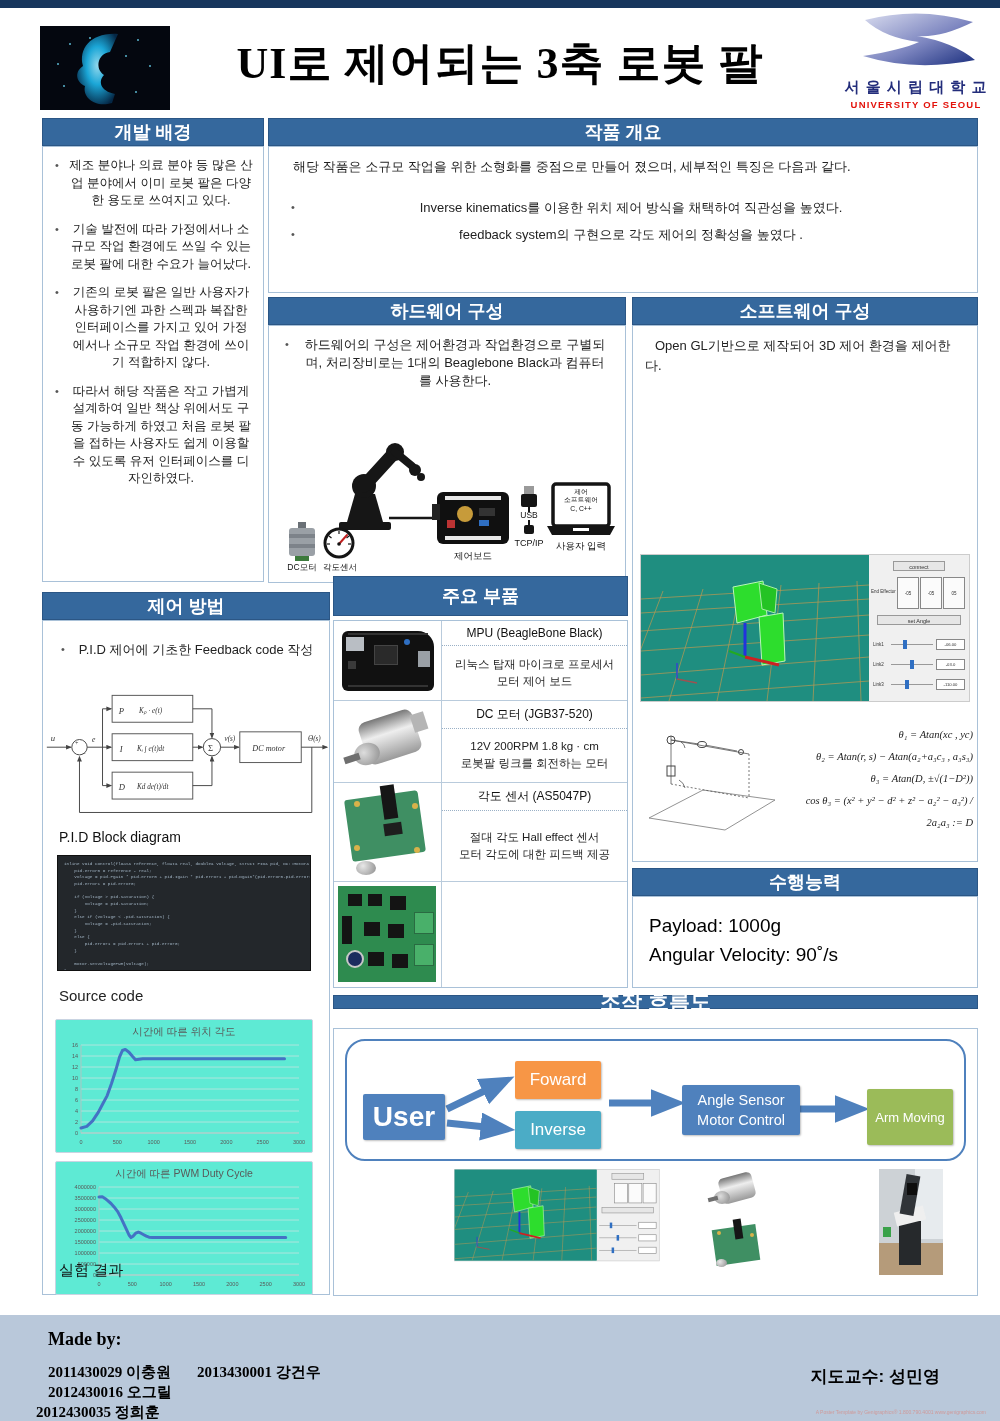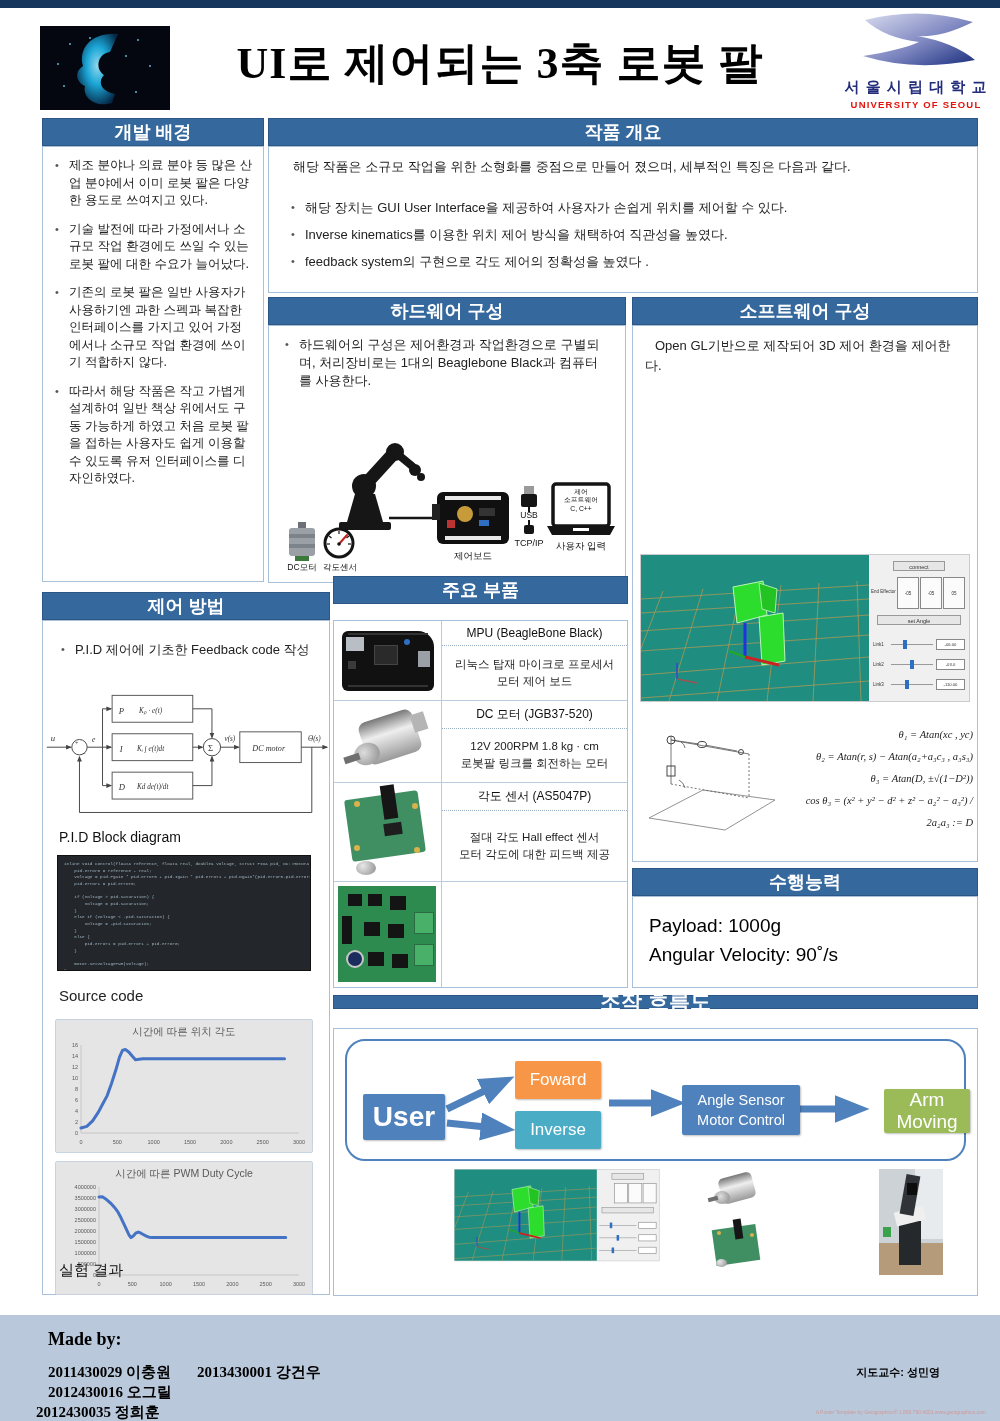--- a/index.html
+++ b/index.html
@@ -5,21 +5,21 @@
   html,body{margin:0;padding:0;background:#ffffff;}
   #poster{position:relative;width:1000px;height:1421px;background:#ffffff;overflow:hidden;
           font-family:"Liberation Sans",sans-serif;color:#222;}
   .abs{position:absolute;}
   
   .hbar{position:absolute;background:#35689d;border:1px solid #2b5685;color:#fff;
         font-weight:bold;font-size:18px;text-align:center;display:flex;align-items:center;justify-content:center;
         box-sizing:border-box;}
   .panel{position:absolute;background:#fff;border:1px solid #a9c1d8;box-sizing:border-box;}
   ul.blist{margin:0;padding:0 6px 0 22px;list-style:none;}
-  ul.blist li{position:relative;margin-bottom:11px;line-height:1.4;}
+  ul.blist li{position:relative;margin-bottom:11px;line-height:1.4;text-align:center;}
   ul.blist li::before{content:"•";position:absolute;left:-14px;color:#555;font-size:11px;top:1px;}
   .sub li::before{content:"•";font-size:10px;}
   .cap{color:#1a1a1a;}
   
   .sim{display:flex;width:330px;height:148px;background:#f0f0f0;border:1px solid #cccccc;box-sizing:border-box;}
   .sim-view{width:228px;height:146px;background:#1f8e80;}
   .sim-panel{flex:1;position:relative;font-size:5px;color:#333;}
   .sim-btn{position:absolute;border:1px solid #999;background:#e6e6e6;text-align:center;font-size:5.5px;line-height:10px;height:10px;box-sizing:border-box;}
   .eebox{position:absolute;width:20px;height:30px;border:1px solid #888;background:#fbfbfb;font-size:4.5px;display:flex;align-items:center;justify-content:center;}
   .linkrow{position:absolute;left:4px;right:4px;height:10px;display:flex;align-items:center;gap:3px;}
@@ -32,21 +32,21 @@
          border-radius:2px;box-shadow:1px 1px 2px rgba(0,0,0,.25);white-space:pre-line;}
   
   .prow{display:flex;border-bottom:1px solid #b9cbdc;}
   .pimg{width:108px;border-right:1px solid #b9cbdc;box-sizing:border-box;position:relative;background:#fff;overflow:hidden;}
   .ptxt{flex:1;display:flex;flex-direction:column;}
   .pname{border-bottom:1px dotted #9ab0c6;text-align:center;font-size:12px;padding:5px 2px;color:#111;}
   .pdesc{flex:1;display:flex;align-items:center;justify-content:center;text-align:center;font-size:11.5px;
          line-height:1.5;white-space:pre-line;color:#222;}
   .codebox{position:absolute;background:#23272b;border:1px solid #111;padding:5px 6px;box-sizing:border-box;overflow:hidden;}
   .codebox pre{margin:0;font-family:"Liberation Mono",monospace;font-size:4.3px;line-height:1.55;color:#a3b6c6;white-space:pre;}
-  .chartcard{position:absolute;background:#e5e5e5;border:1px solid #c9d4e2;border-radius:2px;box-sizing:border-box;}
+  .chartcard{position:absolute;background:#5eead4;border:1px solid #c9d4e2;border-radius:2px;box-sizing:border-box;}
   .charttitle{text-align:center;font-size:10.5px;color:#595959;margin-top:5px;}
   .hlabel{position:absolute;text-align:center;color:#111;}
 </style>
 </head>
 <body>
 
 <div id="poster">
 
   <div class="abs" style="left:0;top:0;width:1000px;height:8px;background:#17365d;"></div>
 
@@ -102,21 +102,20 @@
       <li>따라서 해당 작품은 작고 가볍게 설계하여 일반 책상 위에서도 구동 가능하게 하였고 처음 로봇 팔을 접하는 사용자도 쉽게 이용할 수 있도록 유저 인터페이스를 디자인하였다.</li>
     </ul>
   </div>
 
   <div class="hbar" style="left:268px;top:118px;width:710px;height:28px;">
     <span>작품 개요</span>
   </div>
   <div class="panel" style="left:268px;top:146px;width:710px;height:147px;padding:10px 14px;font-size:13px;">
     <div style="text-indent:10px;line-height:1.5;width:600px;">해당 작품은 소규모 작업을 위한 소형화를 중점으로 만들어 졌으며, 세부적인 특징은 다음과 같다.</div>
     <ul class="blist" style="margin-top:22px;">
-      <li style="margin-bottom:9px;">해당 장치는 GUI User Interface을 제공하여 사용자가 손쉽게 위치를 제어할 수 있다.</li>
       <li style="margin-bottom:9px;">Inverse kinematics를 이용한 위치 제어 방식을 채택하여  직관성을 높였다.</li>
       <li>feedback system의 구현으로 각도 제어의 정확성을 높였다 .</li>
     </ul>
   </div>
 
   <div class="hbar" style="left:268px;top:297px;width:358px;height:28px;">
     <span>하드웨어 구성</span>
   </div>
   <div class="panel" style="left:268px;top:325px;width:358px;height:258px;">
     <ul class="blist" style="margin:10px 8px 0 8px;font-size:13px;">
@@ -453,21 +452,21 @@
           <text x="204.66666666666669" y="105" font-size="5.5" fill="#595959" text-anchor="middle" font-family="Liberation Sans, sans-serif">2500</text>
           <text x="238" y="105" font-size="5.5" fill="#595959" text-anchor="middle" font-family="Liberation Sans, sans-serif">3000</text>
           <line x1="38" x2="38" y1="6" y2="94" stroke="#bfbfbf" stroke-width="0.8"></line>
           <line x1="38" x2="238" y1="94" y2="94" stroke="#bfbfbf" stroke-width="0.8"></line>
           <polyline points="38.0,15.9 41.3,15.7 44.0,17.4 46.7,19.6 50.0,22.5 53.3,26.2 56.7,30.6 60.0,36.8 63.3,43.8 66.0,49.6 68.0,54.0 70.0,56.6 72.0,55.3 74.7,52.2 77.3,51.1 80.0,52.2 82.7,53.7 85.3,55.1 88.0,56.2 91.3,56.6 98.0,56.6 104.7,56.6 118.0,56.6 131.3,56.6 144.7,56.6 158.0,56.6 171.3,56.6 184.7,56.6 198.0,56.6 211.3,56.6 224.7,56.6" fill="none" stroke="#4472c4" stroke-width="3" stroke-linecap="round" stroke-linejoin="round"></polyline>
         </svg>
     </div>
     <div class="abs cap" style="left:16px;top:640px;font-size:15px;color:#111;">실험 결과</div>
   </div>
 
-  <div class="hbar" style="left:333px;top:576px;width:295px;height:28px;">
+  <div class="hbar" style="left:333px;top:576px;width:295px;height:40px;">
     <span>주요 부품</span>
   </div>
   <div class="panel" style="left:333px;top:620px;width:295px;height:368px;display:flex;flex-direction:column;">
 
     <div class="prow" style="height:80px;">
       <div class="pimg">
         <div style="position:absolute;left:8px;top:10px;width:92px;height:60px;background:#111;border-radius:6px 16px 6px 6px;"></div>
         <div style="position:absolute;left:12px;top:16px;width:18px;height:14px;background:#b9bec4;"></div>
         <div style="position:absolute;left:40px;top:24px;width:22px;height:18px;background:#2a2a2a;border:1px solid #444;"></div>
         <div style="position:absolute;left:84px;top:30px;width:12px;height:16px;background:#9aa0a6;"></div>
@@ -557,21 +556,21 @@
           <line x1="100" y1="82" x2="158" y2="88" marker-end="url(#fa)"></line>
           <line x1="262" y1="62" x2="328" y2="62" marker-end="url(#fa)"></line>
           <line x1="452" y1="68" x2="512" y2="68" marker-end="url(#fa)"></line>
         </g>
       </svg>
       <div class="fnode" style="left:16px;top:53px;width:82px;height:46px;background:#4f81bd;font-size:28px;font-weight:bold;">User</div>
       <div class="fnode" style="left:168px;top:20px;width:86px;height:38px;background:#f79646;font-size:17px;">Foward</div>
       <div class="fnode" style="left:168px;top:70px;width:86px;height:38px;background:#4bacc6;font-size:17px;">Inverse</div>
       <div class="fnode" style="left:335px;top:44px;width:118px;height:50px;background:#4f81bd;font-size:14.5px;line-height:1.4;">Angle Sensor
 Motor Control</div>
-      <div class="fnode" style="left:520px;top:48px;width:86px;height:44px;background:#9bbb59;font-size:19px;margin-left:17px;">Arm Moving</div>
+      <div class="fnode" style="left:520px;top:48px;width:86px;height:56px;background:#9bbb59;font-size:13px;">Arm Moving</div>
     </div>
 
     <div class="abs" style="left:120px;top:140px;width:206px;height:93px;overflow:hidden;">
       <div style="transform:scale(0.623);transform-origin:0 0;">
         <div class="sim">
           <div class="sim-view">
             <svg width="228" height="146" viewBox="0 0 228 146">
               <rect width="228" height="146" fill="#1f8e80"></rect>
               <g stroke="#c79a4e" stroke-width="0.8" opacity="0.95">
                 <line x1="0" y1="44" x2="228" y2="30"></line>
@@ -650,17 +649,17 @@
   </div>
 
   <div class="abs" style="left:0;top:1315px;width:1000px;height:106px;background:#b9c8da;">
     <div style="position:absolute;left:48px;top:14px;font-family:'Liberation Serif',serif;font-weight:bold;font-size:18px;color:#000;">Made by:</div>
     <div style="position:absolute;left:48px;top:48px;font-family:'Liberation Serif',serif;font-weight:bold;font-size:15px;color:#000;display:flex;gap:26px;">
       <span>2011430029 이충원</span>
       <span>2013430001 강건우</span>
     </div>
     <div style="position:absolute;left:48px;top:68px;font-family:'Liberation Serif',serif;font-weight:bold;font-size:15px;color:#000;">2012430016 오그릴</div>
     <div style="position:absolute;left:36px;top:88px;font-family:'Liberation Serif',serif;font-weight:bold;font-size:15px;color:#000;">2012430035 정희훈</div>
-    <div style="position:absolute;right:60px;top:50px;font-weight:bold;font-size:11px;color:#000;">지도교수: 성민영</div>
+    <div style="position:absolute;right:60px;top:50px;font-weight:bold;font-size:17px;color:#000;">지도교수: 성민영</div>
     <div style="position:absolute;right:14px;bottom:6px;font-size:5px;color:#cf9a9a;">A Poster Template by Genigraphics® 1.800.790.4001 www.genigraphics.com</div>
   </div>
 
 </div>
 
 </body></html>

